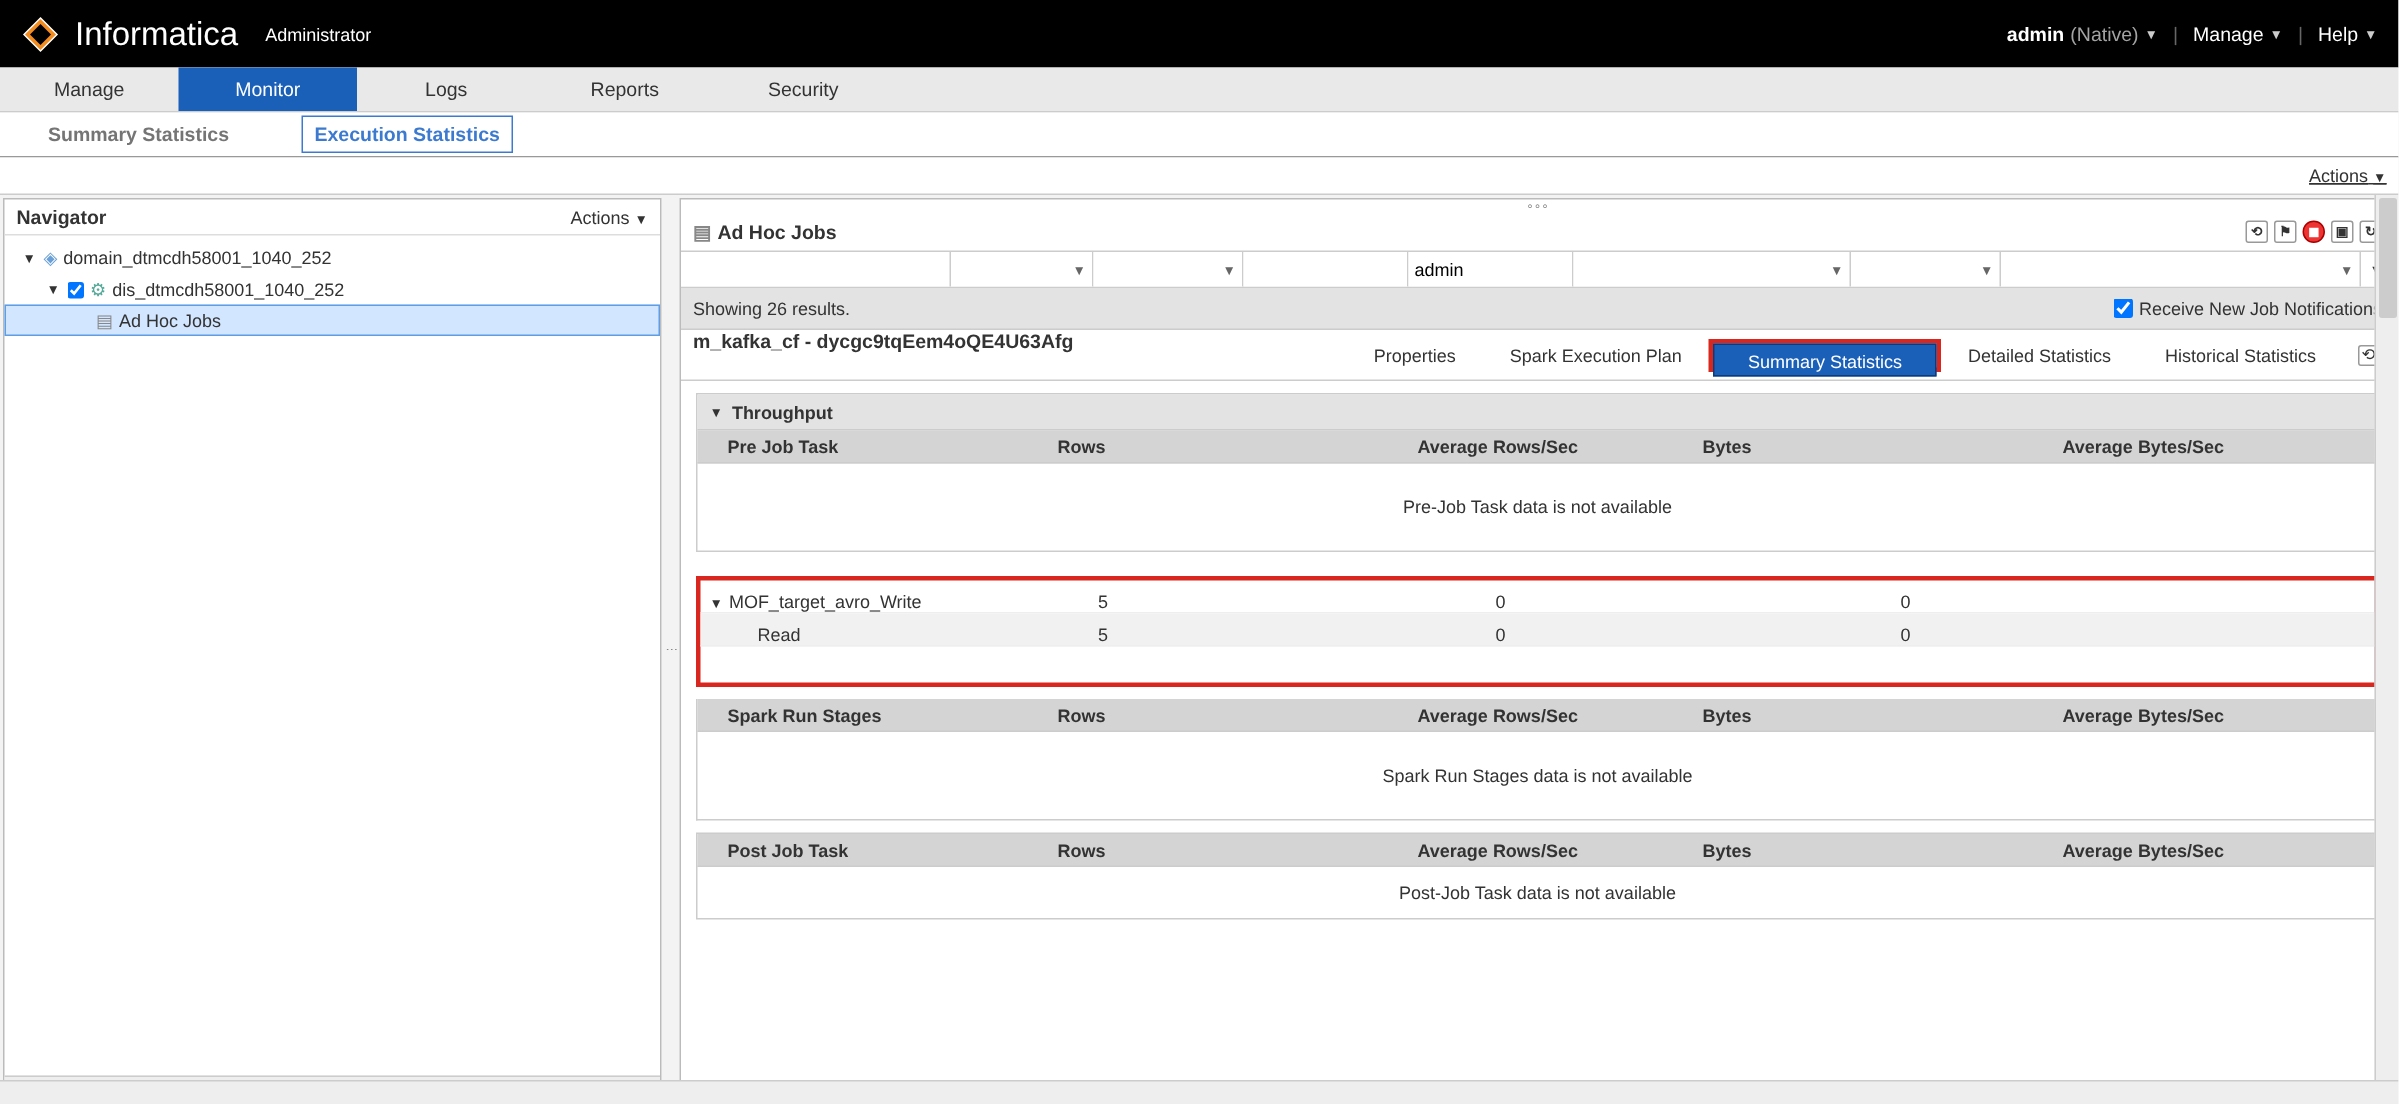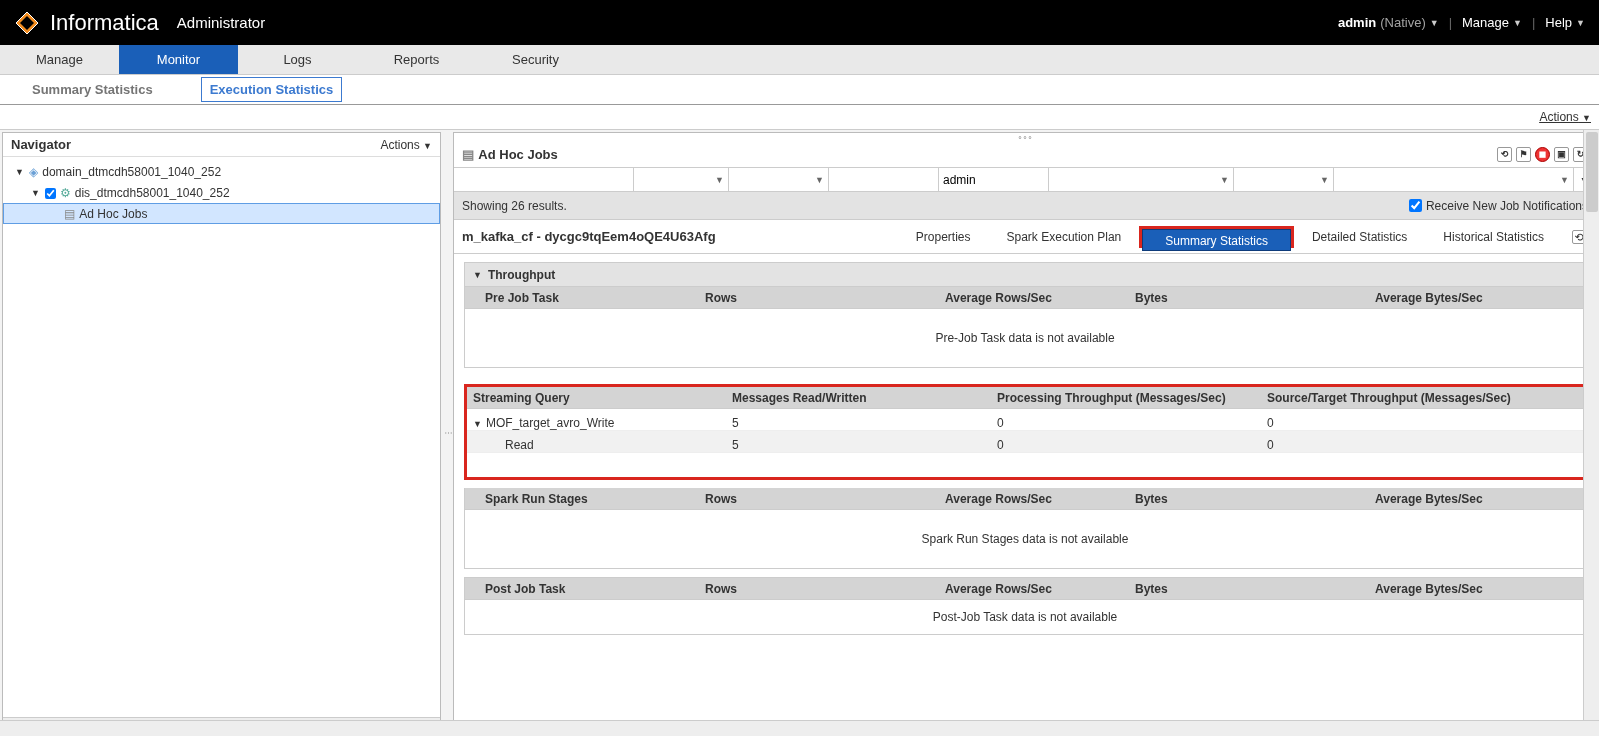--- a/index.html
+++ b/index.html
@@ -3,21 +3,21 @@
 <meta charset="utf-8">
 <style>
 * { box-sizing: border-box; margin: 0; padding: 0; font-family: Arial, Helvetica, sans-serif; }
 body { width: 1599px; height: 736px; background: #f3f3f3; font-size: 12px; color: #333; overflow: hidden; position: relative; }
 
 
 .header { height: 45px; background: #000; color: #fff; display: flex; align-items: center; padding: 0 14px; }
 .header .logo-area { display: flex; align-items: center; gap: 10px; }
 .header .logo-svg { width: 26px; height: 26px; }
 .header .brand { font-size: 22px; font-weight: 300; }
-.header .role { font-size: 15px; font-weight: 300; margin-left: 8px; text-align: center; }
+.header .role { font-size: 12px; font-weight: 300; margin-left: 8px; text-align: center; }
 .header .spacer { flex: 1; }
 .header .menu-right { display: flex; align-items: center; gap: 4px; font-size: 13px; }
 .header .menu-right .sep { color: #666; margin: 0 6px; }
 .header .menu-right .dd { display: inline-flex; align-items: center; gap: 4px; cursor: pointer; }
 .header .menu-right .muted { color: #a3a3a3; }
 .header .tri { font-size: 9px; color: #ccc; }
 
 
 .tabs { height: 30px; background: #e9e9e9; border-bottom: 1px solid #ccc; display: flex; }
 .tabs .tab { width: 119px; text-align: center; line-height: 29px; font-size: 13px; cursor: pointer; }
@@ -57,21 +57,21 @@
 .content .ch-bar .icon-strip .ic.red { background: #e33; border-color: #a00; color: #fff; border-radius: 50%; }
 
 .content .filter-row { height: 24px; display: flex; align-items: stretch; border-bottom: 1px solid #ccc; }
 .content .filter-row .fcell { border-right: 1px solid #ccc; display: flex; align-items: center; padding: 0 4px; background: #fff; position: relative; }
 .content .filter-row .fcell .caret { position: absolute; right: 4px; font-size: 9px; color: #666; }
 .content .filter-row input { border: none; width: 100%; font-size: 12px; outline: none; }
 
 .content .results-row { height: 28px; background: #e3e3e3; display: flex; align-items: center; padding: 0 8px; font-size: 12px; border-bottom: 1px solid #ccc; }
 .content .results-row .chk-wrap { margin-left: auto; display: flex; align-items: center; gap: 4px; }
 
-.content .job-header { height: 34px; display: flex; align-items: center; border-bottom: 1px solid #ccc; gap: 20px; }
+.content .job-header { height: 34px; display: flex; border-bottom: 1px solid #ccc; gap: 20px; }
 .content .job-header .title { font-size: 13px; font-weight: bold; padding-left: 8px; }
 .content .job-header .jtabs { margin-left: auto; display: flex; align-items: center; gap: 0; padding-right: 6px; }
 .content .job-header .jtab { height: 22px; line-height: 22px; padding: 0 18px; font-size: 12px; cursor: pointer; }
 .content .job-header .jtab.active-wrap { border: 3px solid #d9261e; padding:0; }
 .content .job-header .jtab.active-wrap .inner { background: #1a5fb8; color: #fff; display: inline-block; padding: 0 22px; height: 22px; line-height: 22px; border: 1px solid #0d3b7a; }
 .content .job-header .refresh-ic { width: 14px; height: 14px; margin-left: 10px; font-size: 11px; border: 1px solid #999; border-radius: 2px; text-align: center; line-height: 12px; cursor: pointer; margin-right: 4px; }
 
 .content .inner-panel { padding: 8px 10px; }
 .section { border: 1px solid #ccc; margin-bottom: 8px; }
 .section .sec-head { background: #e3e3e3; height: 24px; display: flex; align-items: center; padding: 0 8px; font-size: 12px; font-weight: bold; border-bottom: 1px solid #ccc; }
@@ -259,26 +259,20 @@
           <div class="c" style="flex:0 0 240px">Rows</div>
           <div class="c" style="flex:0 0 190px">Average Rows/Sec</div>
           <div class="c" style="flex:0 0 240px">Bytes</div>
           <div class="c" style="flex:1">Average Bytes/Sec</div>
         </div>
         <div class="msg">Pre-Job Task data is not available</div>
       </div>
     </div>
 
     <div class="streaming-box">
-      <div class="col-head">
-        <div class="c1">Streaming Query</div>
-        <div class="c2">Messages Read/Written</div>
-        <div class="c3">Processing Throughput (Messages/Sec)</div>
-        <div class="c4">Source/Target Throughput (Messages/Sec)</div>
-      </div>
       <div class="row">
         <div class="c1"><span style="font-size:9px;margin-right:4px">▼</span><span>MOF_target_avro_Write</span></div>
         <div class="c2">5</div>
         <div class="c3">0</div>
         <div class="c4">0</div>
       </div>
       <div class="row alt">
         <div class="c1" style="padding-left:38px">Read</div>
         <div class="c2">5</div>
         <div class="c3">0</div>

